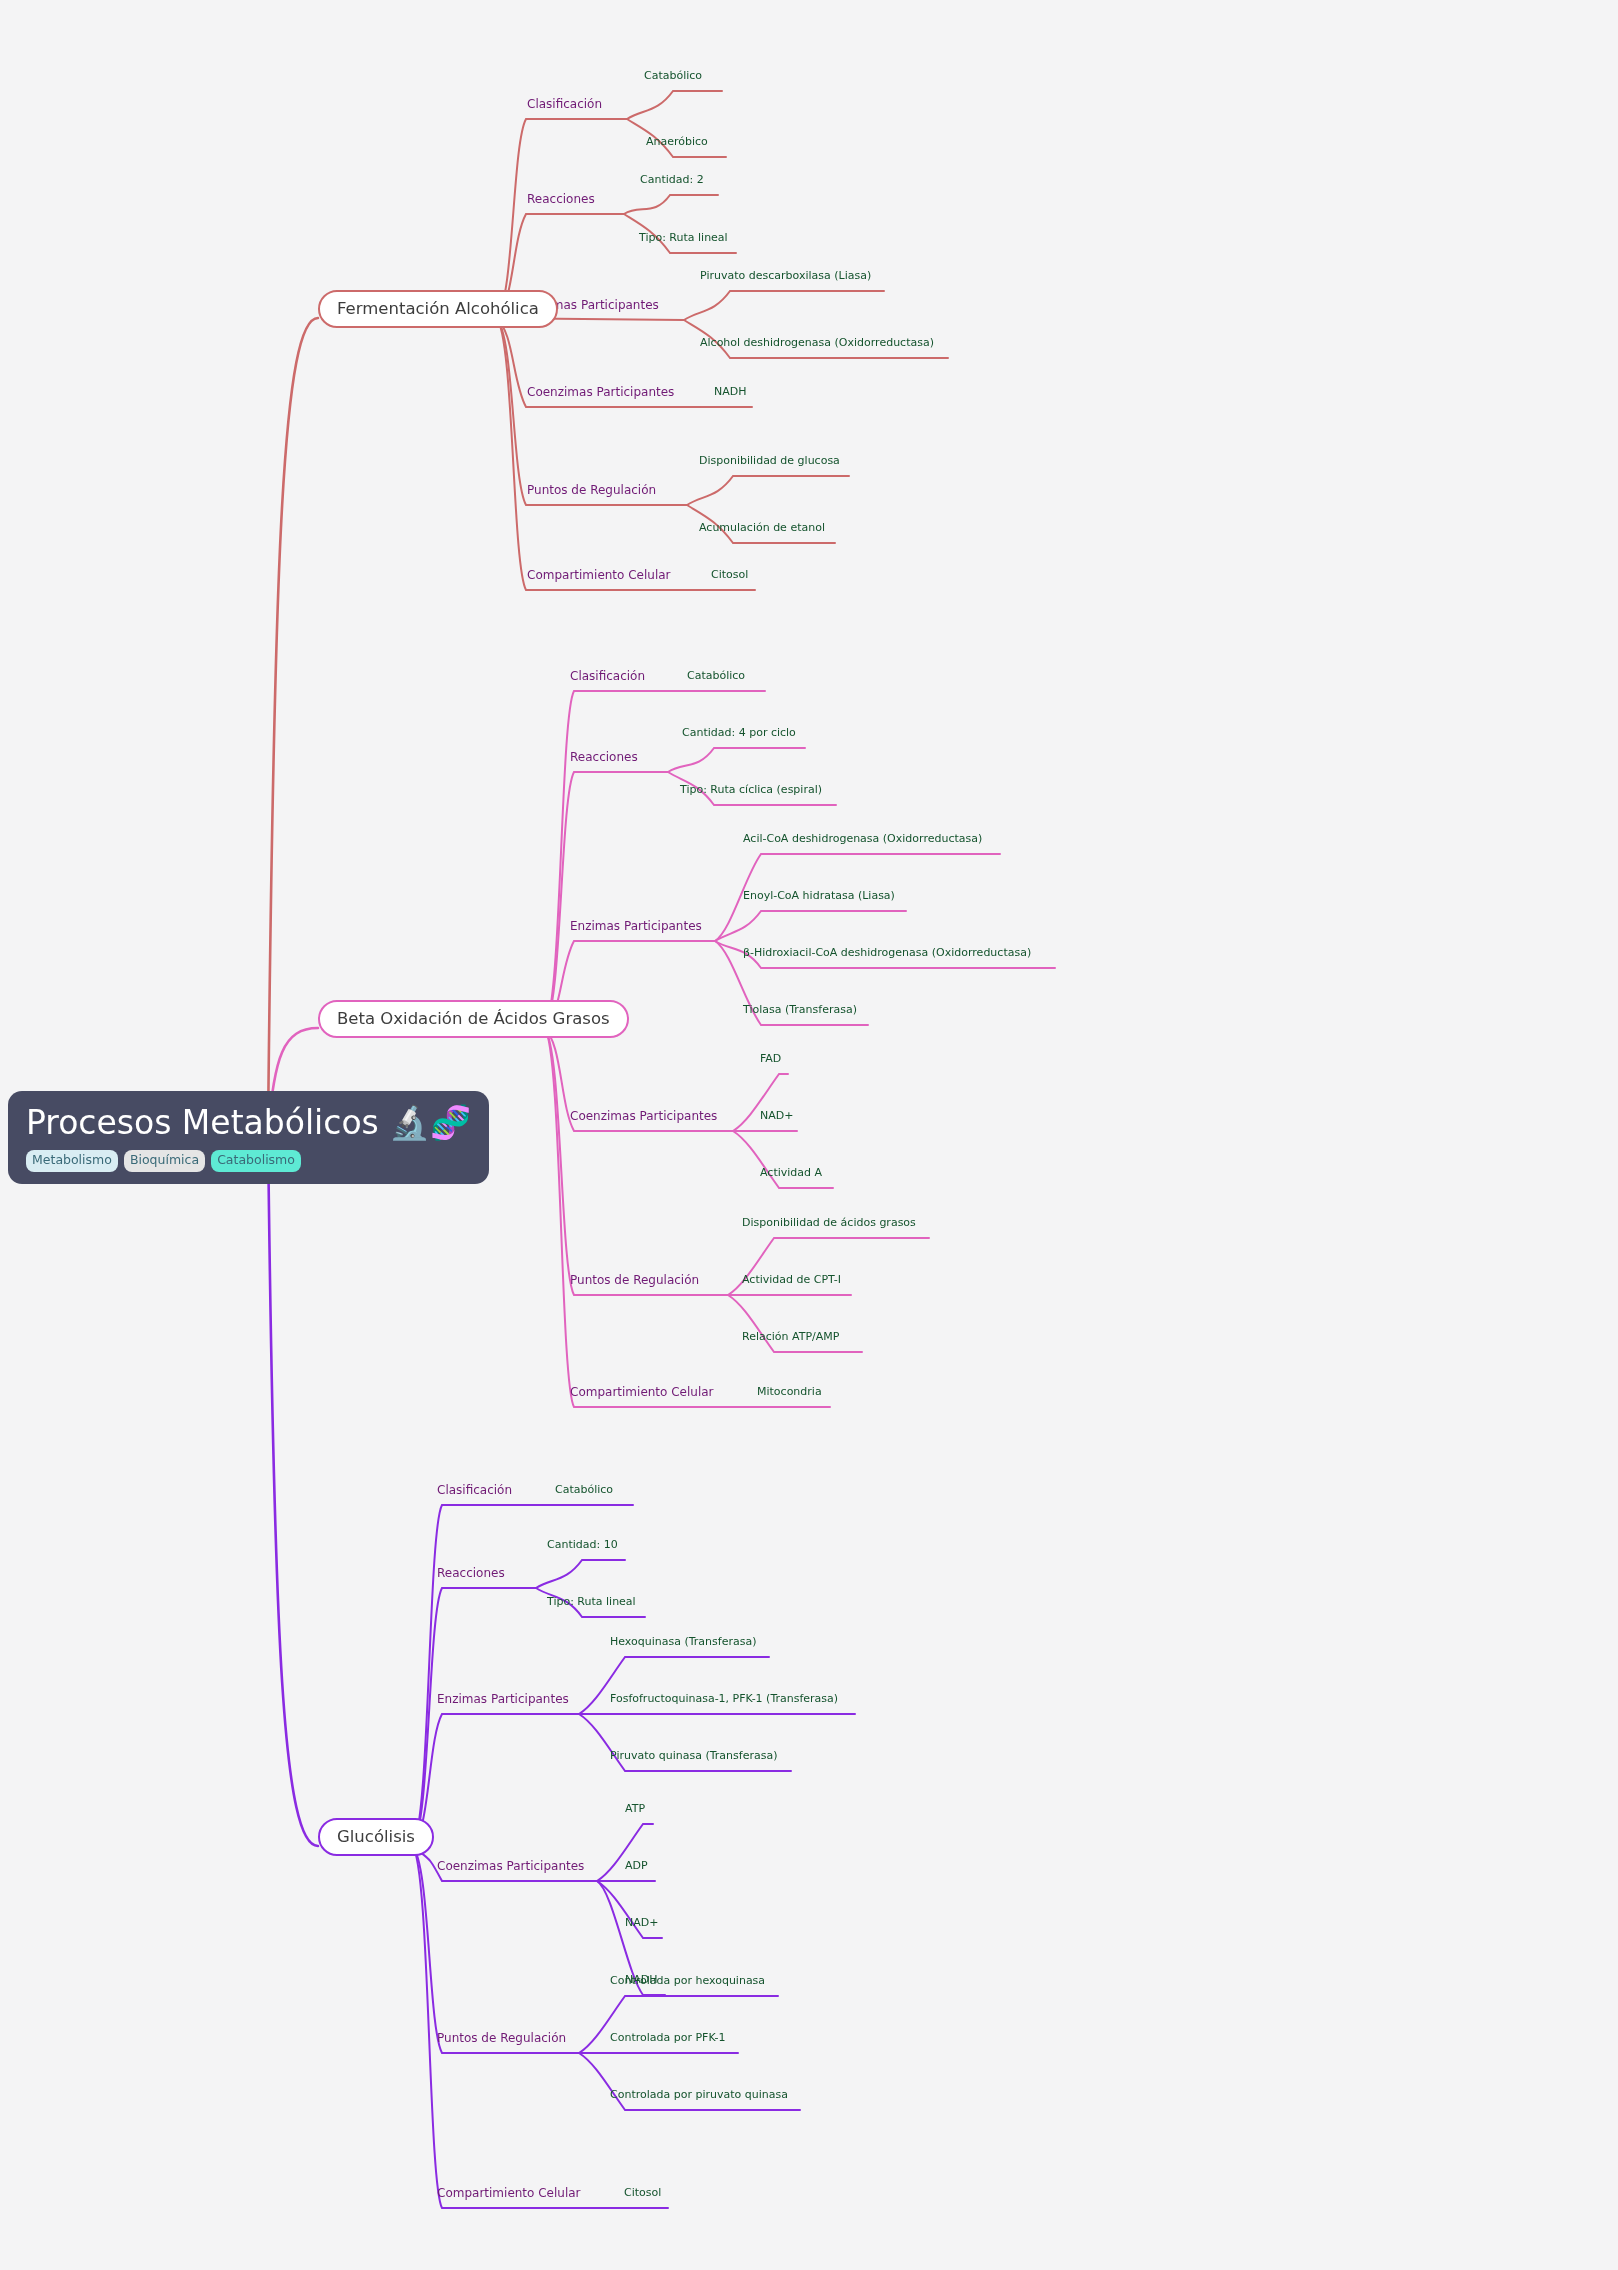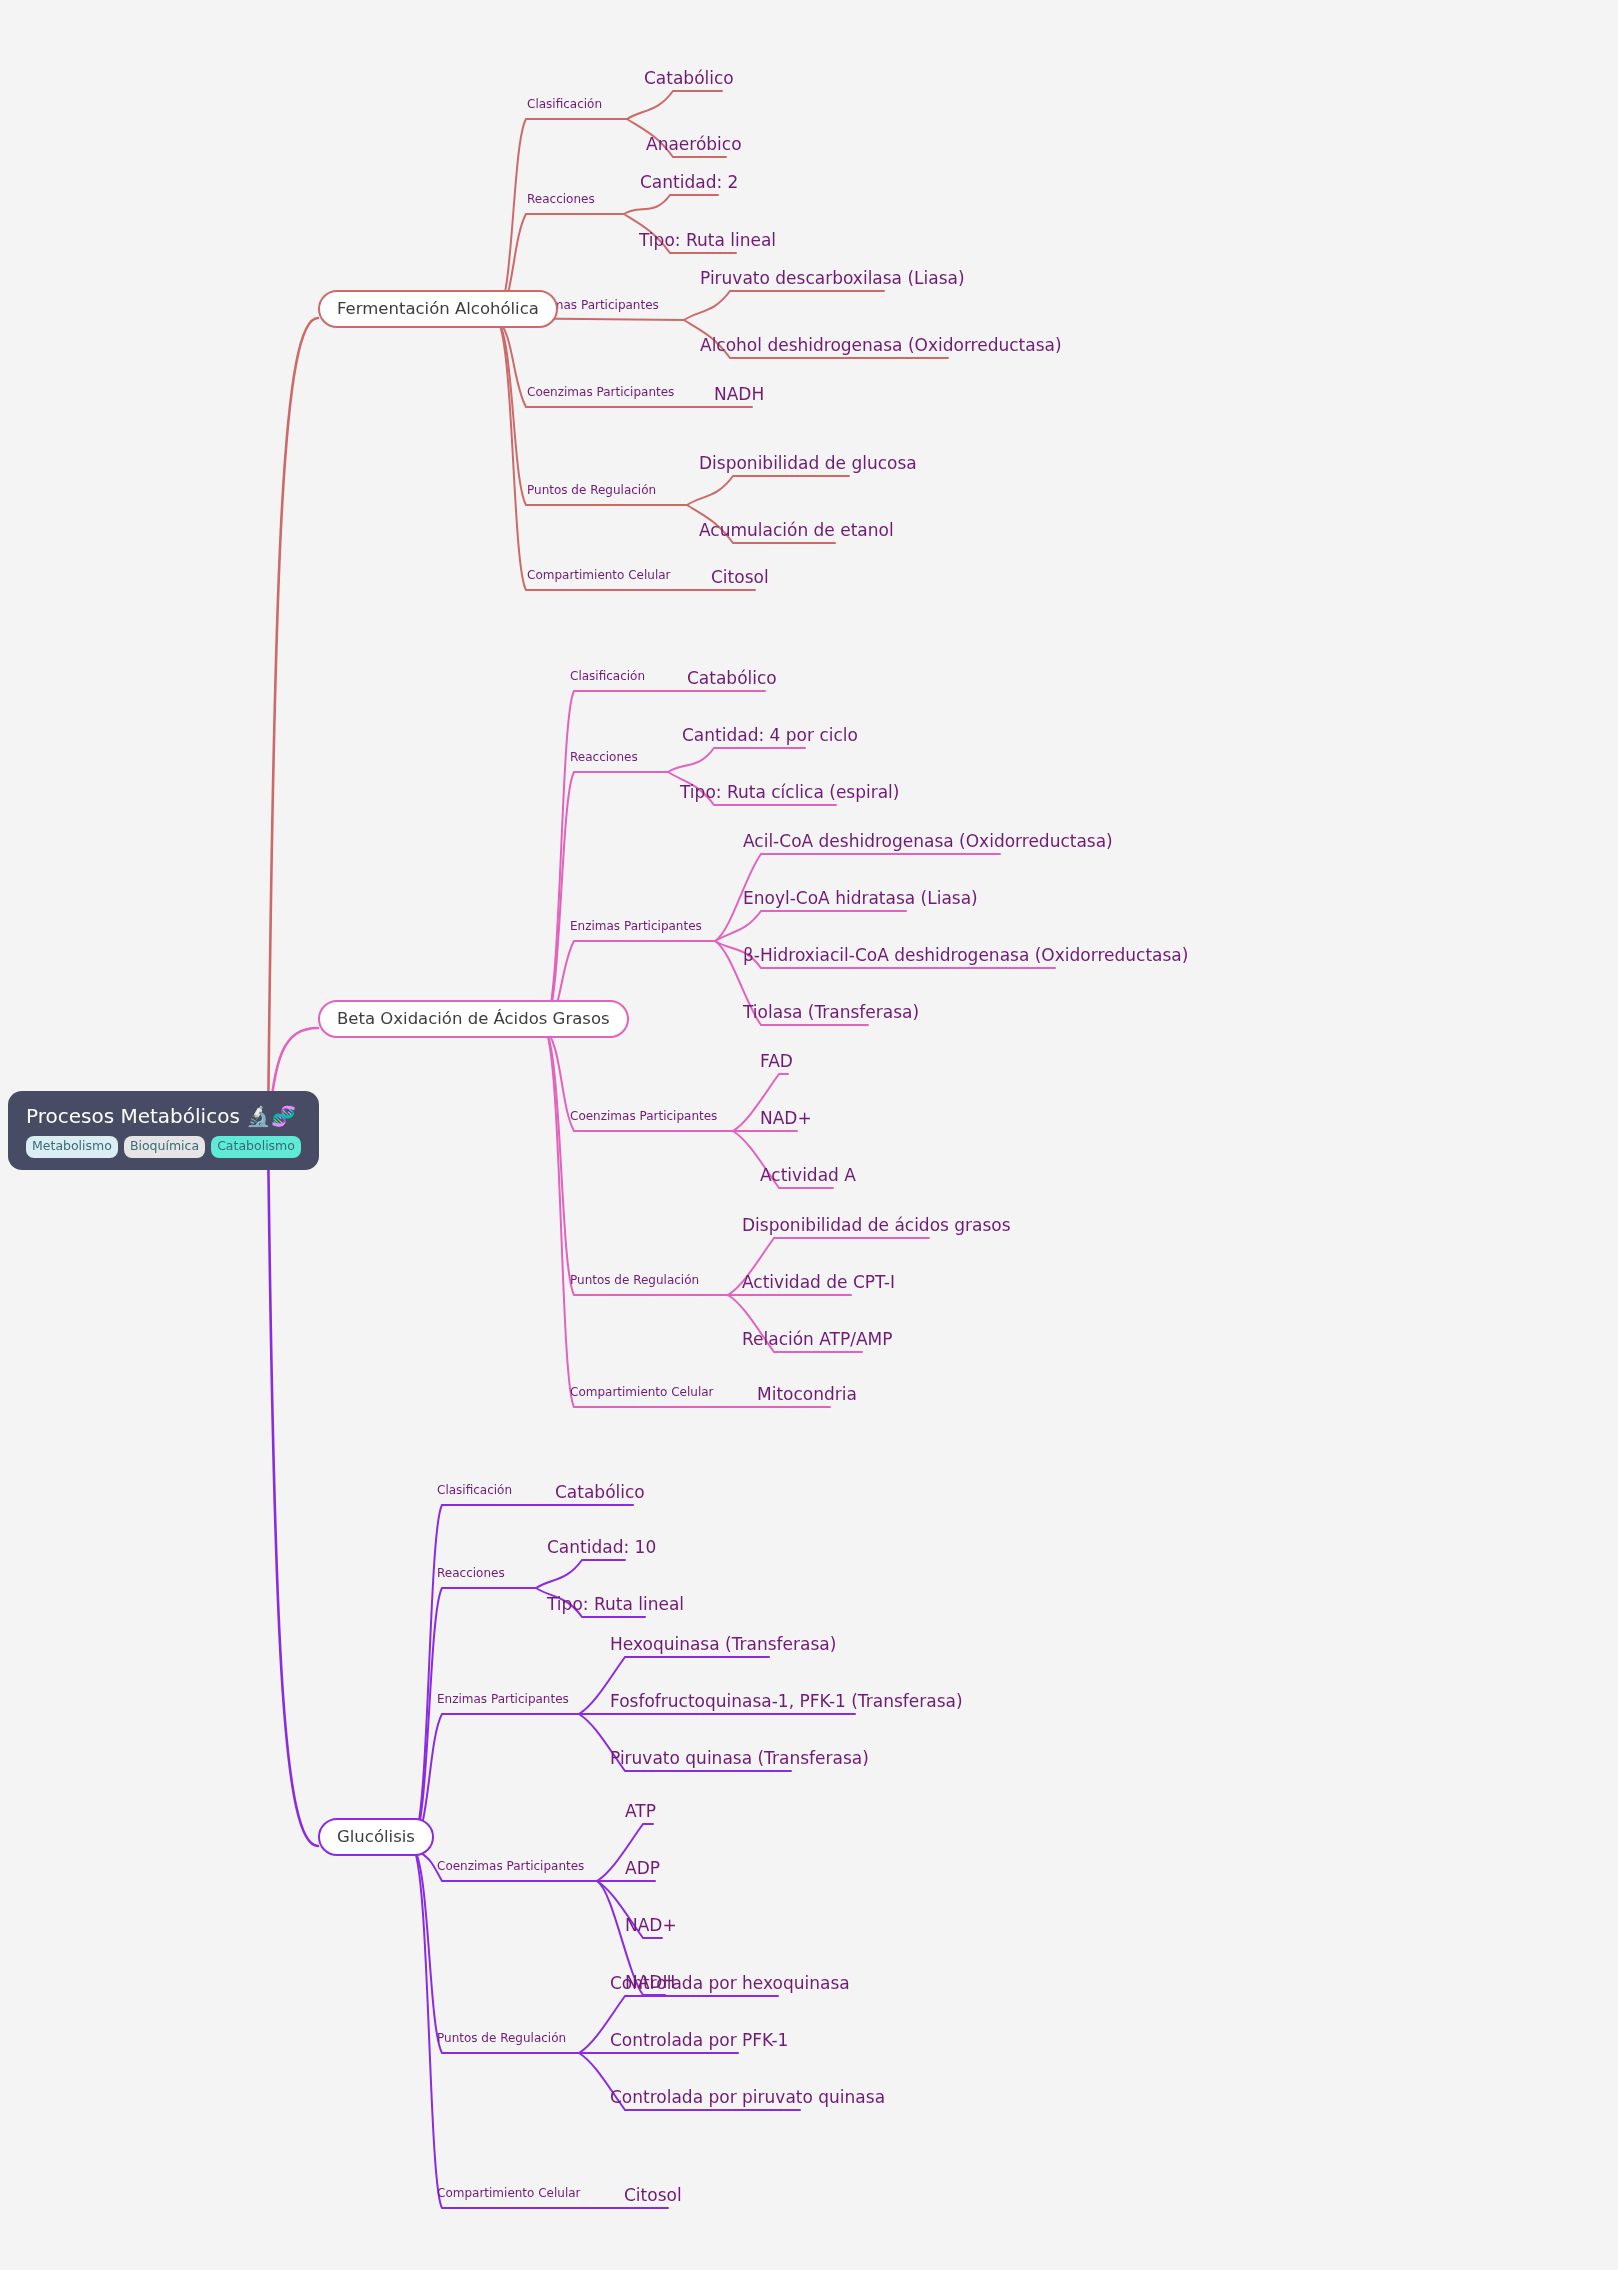--- a/index.html
+++ b/index.html
@@ -30,21 +30,21 @@
     border-radius: 14px;
     padding: 14px 18px 12px 18px;
     box-sizing: border-box;
     display: flex;
     flex-direction: column;
     gap: 9px;
     z-index: 5;
   }
   .root-title {
     color: #ffffff;
-    font-size: 20px;
+    font-size: 33px;
     line-height: 1.1;
     white-space: nowrap;
     font-weight: 400;
   }
   .root-tags {
     display: flex;
     gap: 6px;
   }
   .root-tag {
     background: #d9edf3;
@@ -75,22 +75,22 @@
     position: absolute;
     white-space: nowrap;
     color: #701a75;
     font-size: 12px;
     line-height: 1;
     z-index: 3;
   }
   .leaf-label {
     position: absolute;
     white-space: nowrap;
-    color: #701a75;
-    font-size: 17px;
+    color: #14532d;
+    font-size: 11px;
     line-height: 1;
     z-index: 3;
   }
 </style>
 </head>
 <body>
 
 <div id="stage">
   <svg id="links" viewBox="0 0 1618 2270" width="1618" height="2270">
       <path d="M 268 1133 C 274 546.2, 283 318, 318 318" fill="none" stroke="#cc6a6a" stroke-width="2.6" stroke-linecap="round"></path>

